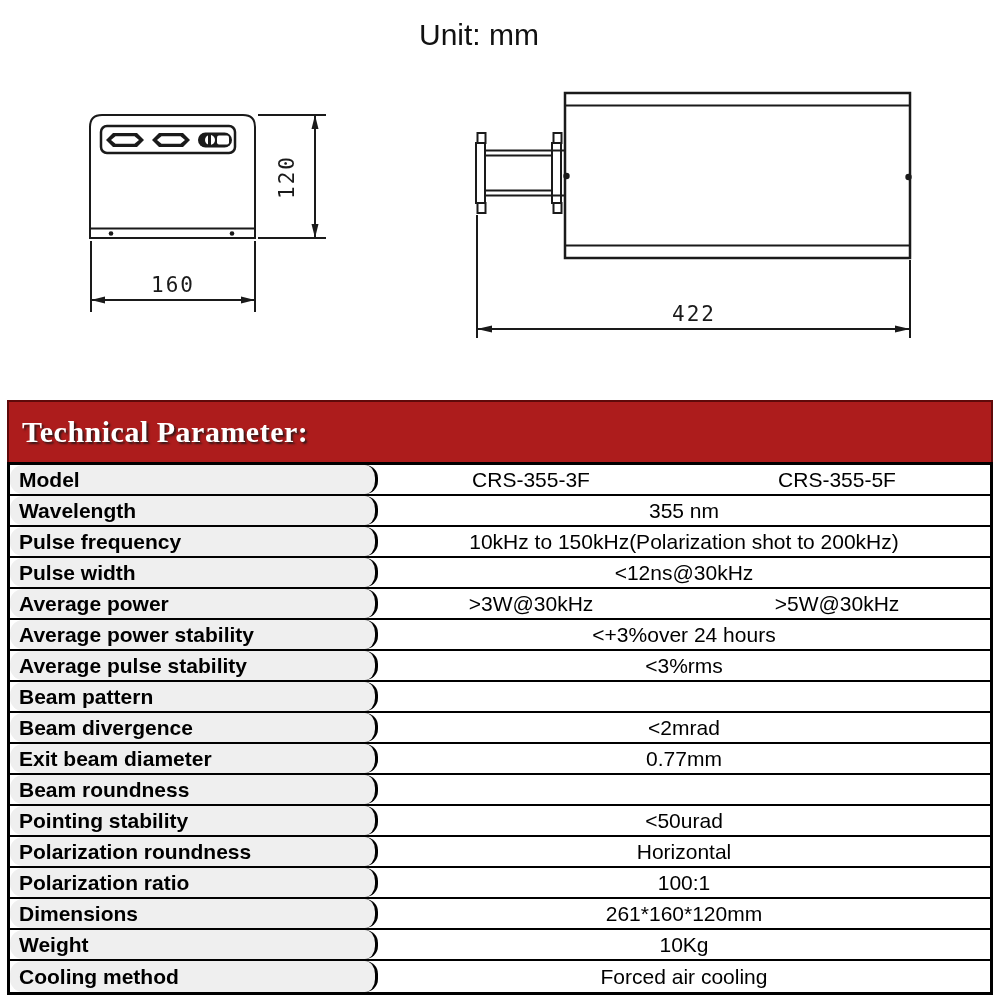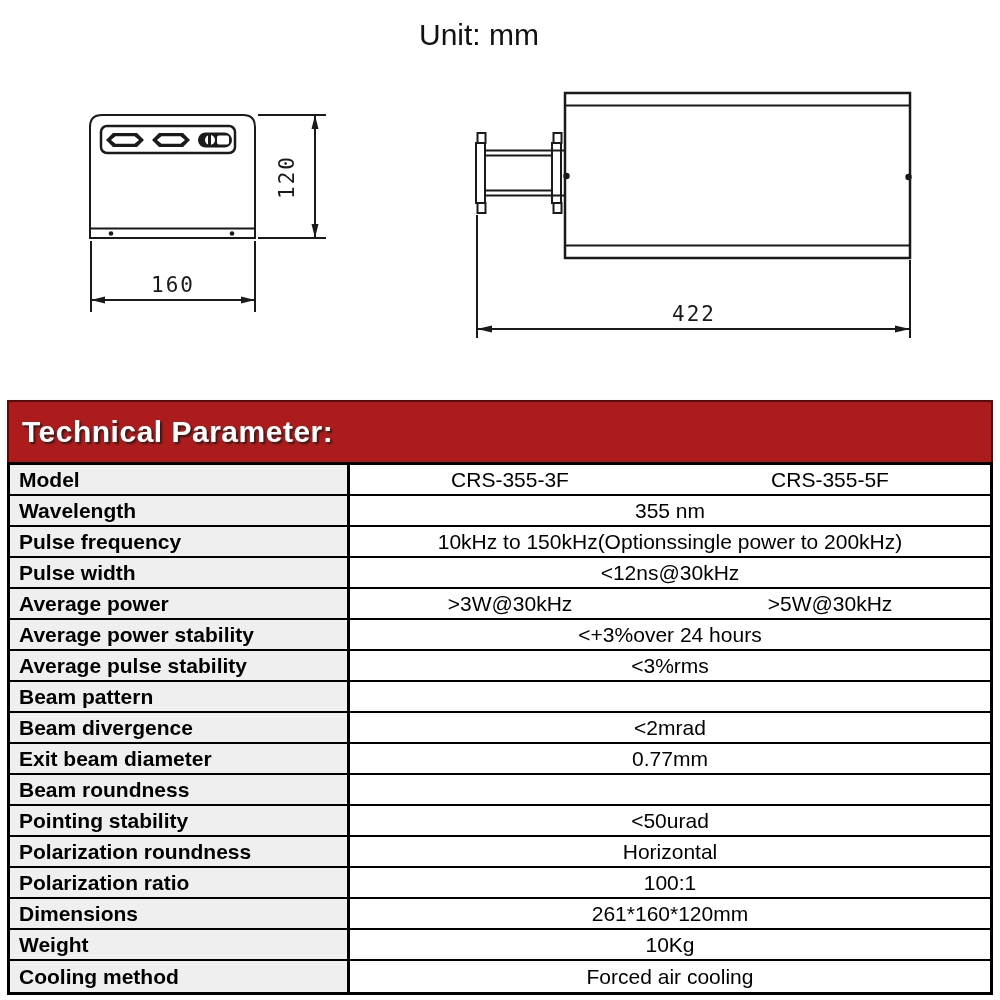--- a/index.html
+++ b/index.html
@@ -12,27 +12,27 @@
   .drawing-svg{position:absolute;left:0;top:0;}
   .dim-text{font-family:"DejaVu Sans Mono",monospace;font-size:21px;
             letter-spacing:2px;fill:#1a1a1a;}
 
   
   .tech-table{position:absolute;left:7px;top:400px;width:986px;box-sizing:border-box;}
   .tbl-header{box-sizing:border-box;height:62px;background:#AD1C1C;
               border:2px solid #5f0a0a;border-bottom:none;
               display:flex;align-items:center;padding-left:13px;}
   .tbl-title{color:#fff;font-size:30px;font-weight:bold;letter-spacing:.5px;
-             text-shadow:2px 2px 2px rgba(25,25,25,.8);}
+             text-shadow:2px 2px 2px rgba(25,25,25,.8);font-family:Liberation Serif, serif;}
   .tbl-body{border:3px solid #000;background:#fff;}
   .p-row{display:flex;height:31px;box-sizing:border-box;border-bottom:2px solid #000;}
   .p-row:last-child{border-bottom:none;}
-  .p-label{width:340px;box-sizing:border-box;background:#EFEFEF;
+  .p-label{width:368px;box-sizing:border-box;background:#EFEFEF;
            border-right:3px solid #000;font-weight:bold;font-size:21px;
-           display:flex;align-items:center;padding-left:9px;white-space:nowrap;}
+           display:flex;align-items:center;padding-left:9px;white-space:nowrap;border-radius:13px;}
   .p-value{flex:1;background:#fff;display:flex;align-items:center;
            justify-content:center;font-size:21px;white-space:nowrap;}
   .p-value.dual span{flex:1;text-align:center;}
 </style>
 </head>
 <body>
 
 <div class="unit-label">Unit: mm</div>
 
 <svg class="drawing-svg" width="1000" height="392" viewBox="0 0 1000 392">
@@ -128,21 +128,21 @@
       </div>
     </div>
 
     <div class="p-row">
       <div class="p-label">Wavelength</div>
       <div class="p-value">355 nm</div>
     </div>
 
     <div class="p-row">
       <div class="p-label">Pulse frequency</div>
-      <div class="p-value">10kHz to 150kHz(Optionssingle power to 200kHz)</div>
+      <div class="p-value">10kHz to 150kHz(Polarization shot to 200kHz)</div>
     </div>
 
     <div class="p-row">
       <div class="p-label">Pulse width</div>
       <div class="p-value">&lt;12ns@30kHz</div>
     </div>
 
     <div class="p-row">
       <div class="p-label">Average power</div>
       <div class="p-value dual">

